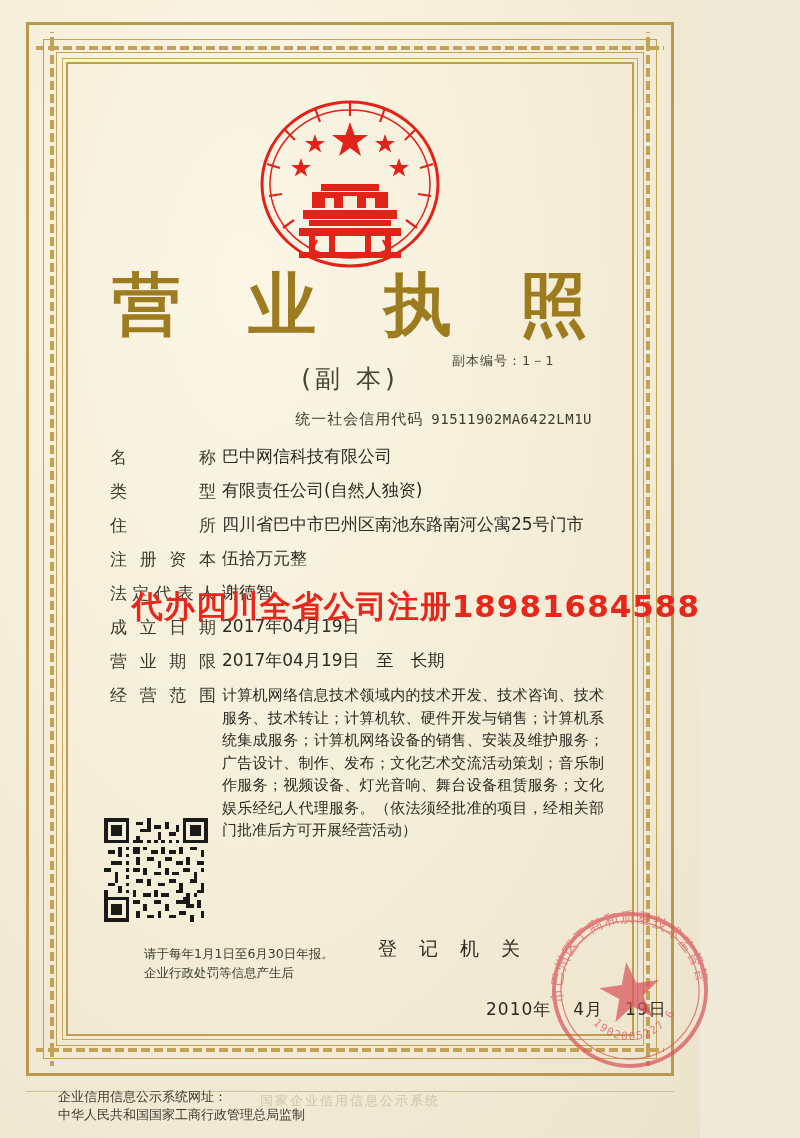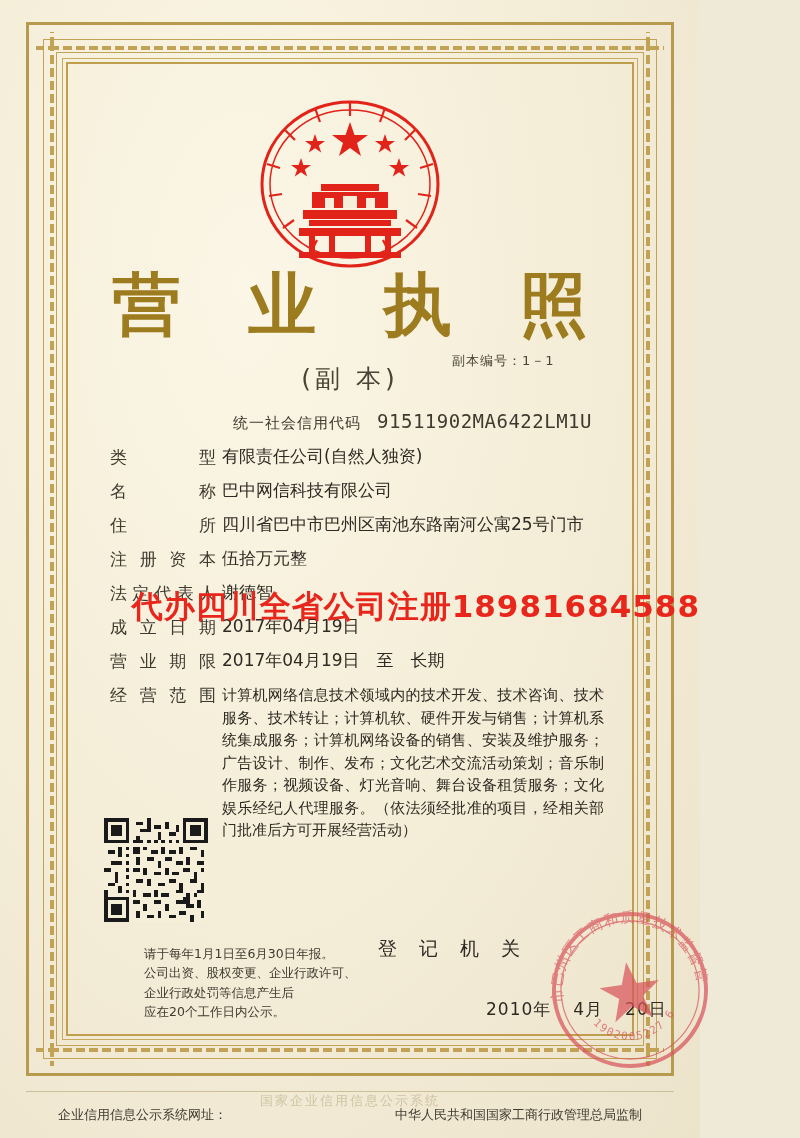--- a/index.html
+++ b/index.html
@@ -119,23 +119,23 @@
     top: 410px;
     right: 108px;
     font-family: "DejaVu Sans", sans-serif;
     font-size: 15px;
     color: #3f3a30;
     letter-spacing: 1px;
     white-space: nowrap;
   }
   .credit-code .code {
     font-family: "DejaVu Sans Mono", monospace;
-    font-size: 19px;
+    font-size: 14px;
     letter-spacing: 0.5px;
-    margin-left: 16px;
+    margin-left: 8px;
   }
 
   
   .fields {
     position: absolute;
     top: 446px;
     left: 110px;
     right: 96px;
   }
   .row {
@@ -255,20 +255,21 @@
   .footer {
     position: absolute;
     bottom: 14px;
     left: 58px;
     right: 58px;
     display: flex;
     justify-content: space-between;
     font-family: "DejaVu Sans", sans-serif;
     font-size: 13px;
     color: #3f3a30;
+    flex-direction: column;
   }
   .footer-sep {
     position: absolute;
     left: 26px; right: 26px;
     bottom: 46px;
     height: 1px;
     background: #cdbf99;
   }
 </style>
 </head>
@@ -335,26 +336,26 @@
   <div class="title">营 业 执 照</div>
   <div class="copy-number">副本编号：1－1</div>
   <div class="subtitle">(副 本)</div>
 
   <div class="credit-code">
     <span>统一社会信用代码</span><span class="code">91511902MA6422LM1U</span>
   </div>
 
   <div class="fields">
     <div class="row">
+      <div class="label">名称</div>
+      <div class="value">巴中网信科技有限公司</div>
+    </div>
+    <div class="row">
       <div class="label">类型</div>
       <div class="value">有限责任公司(自然人独资)</div>
-    </div>
-    <div class="row">
-      <div class="label">名称</div>
-      <div class="value">巴中网信科技有限公司</div>
     </div>
     <div class="row">
       <div class="label">住所</div>
       <div class="value">四川省巴中市巴州区南池东路南河公寓25号门市</div>
     </div>
     <div class="row">
       <div class="label">注册资本</div>
       <div class="value">伍拾万元整</div>
     </div>
     <div class="row">
@@ -484,29 +485,27 @@
           <rect x="24" y="27" width="1" height="2"></rect>
         <rect x="27" y="26" width="1" height="2"></rect>
         <rect x="22" y="22" width="2" height="2"></rect>
           <rect x="25" y="21" width="1" height="1"></rect>
       </g>
     </svg>
   </div>
 
   <div class="notice">
     <div>请于每年1月1日至6月30日年报。</div>
-    <div>公司出资、股权变更、企业行政许可、</div>
     <div>企业行政处罚等信息产生后</div>
-    <div>应在20个工作日内公示。</div>
   </div>
 
   <div class="registry-title">登 记 机 关</div>
 
   <div class="issue-date">
-    <span>2010</span><span>年</span><span class="sep"></span><span>4</span><span>月</span><span class="sep"></span><span>20</span><span>日</span>
+    <span>2010</span><span>年</span><span class="sep"></span><span>4</span><span>月</span><span class="sep"></span><span>19</span><span>日</span>
   </div>
 
   <div class="seal">
     <svg width="180" height="180" viewBox="0 0 180 180" aria-hidden="true">
       <defs>
         <path id="sealTopArc" d="M 22,90 A 68,68 0 0 1 158,90"></path>
         <path id="sealBotArc" d="M 40,90 A 50,50 0 0 0 140,90"></path>
       </defs>
       <circle cx="90" cy="90" r="76" fill="none" stroke="#d9555c" stroke-width="4"></circle>
       <circle cx="90" cy="90" r="69" fill="none" stroke="#d9555c" stroke-width="1.2"></circle>

